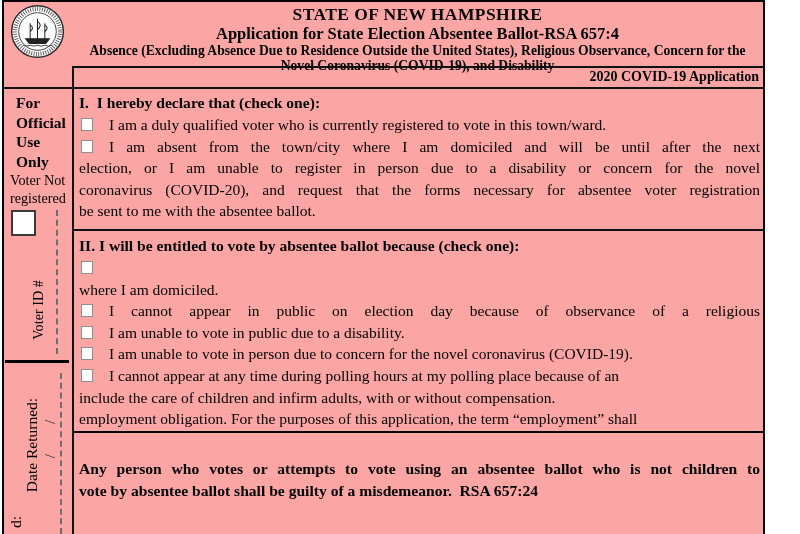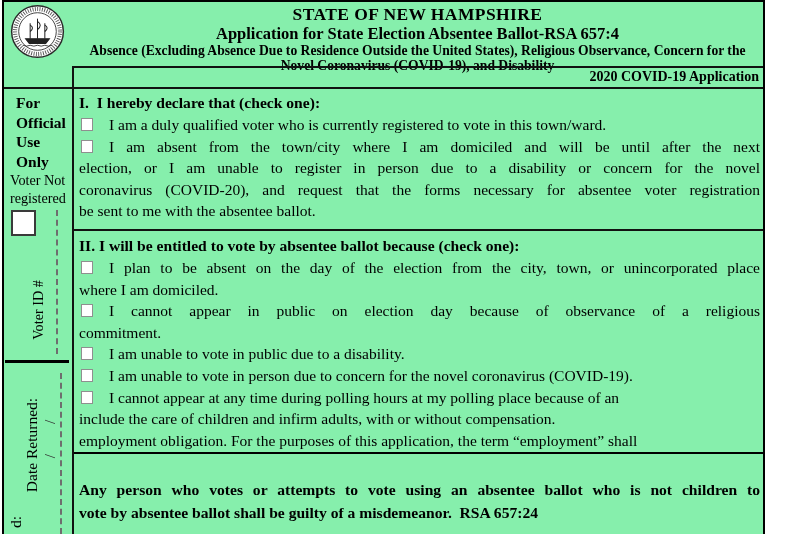--- a/index.html
+++ b/index.html
@@ -1,20 +1,20 @@
 <!DOCTYPE html>
 <html><head>
 <meta charset="utf-8">
 <style>
   html,body{margin:0;padding:0;background:#fff;}
   body{width:800px;height:534px;overflow:hidden;
        font-family:"Liberation Serif","DejaVu Serif",serif;color:#000;}
 
   .page{position:relative;margin:0 35px 0 2px;width:759px;height:532px;
-        border:2px solid #000;border-bottom:none;background:#86efac;box-sizing:content-box;}
+        border:2px solid #000;border-bottom:none;background:#fca5a5;box-sizing:content-box;}
 
   
   .header{position:absolute;left:0;top:0;right:0;height:64px;}
   .seal{position:absolute;left:6px;top:2px;width:55px;height:55px;}
   .titles{margin-left:68px;text-align:center;padding-top:2px;line-height:1;}
   .t1{font-size:17.5px;font-weight:bold;letter-spacing:.4px;line-height:20px;}
   .t2{font-size:16.5px;font-weight:bold;line-height:19px;}
   .t3,.t4{font-size:13.6px;font-weight:bold;line-height:15px;}
   .hr1{position:absolute;left:68px;right:0;top:64px;height:2px;background:#111;}
   .tagrow{position:absolute;right:4px;top:67px;font-size:14px;font-weight:bold;}
@@ -106,27 +106,26 @@
       <div class="line j">election, or I am unable to register in person due to a disability or concern for the novel</div>
       <div class="line j">coronavirus (COVID-20), and request that the forms necessary for absentee voter registration</div>
       <div class="line">be sent to me with the absentee ballot.</div>
     </div>
 
     <div class="secdiv"></div>
 
     <div class="shead">II. I will be entitled to vote by absentee ballot because (check one):</div>
 
     <div>
-      <div class="line j"><span class="cb"></span><span>I plan to be absent on the day of the election from the city, town, or unincorporated place</span></div>
+      <div class="line j"><span class="cb"></span></div>
       <div class="line">where I am domiciled.</div>
     </div>
 
     <div>
       <div class="line j"><span class="cb"></span><span>I cannot appear in public on election day because of observance of a religious</span></div>
-      <div class="line">commitment.</div>
     </div>
 
     <div class="line">
       <span class="cb"></span><span>I am unable to vote in public due to a disability.</span>
     </div>
 
     <div class="line">
       <span class="cb"></span><span>I am unable to vote in person due to concern for the novel coronavirus (COVID-19).</span>
     </div>
 

